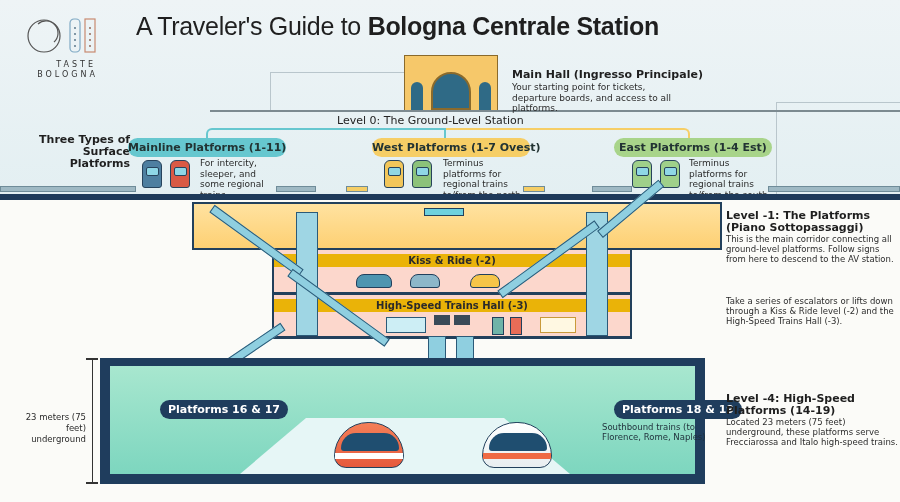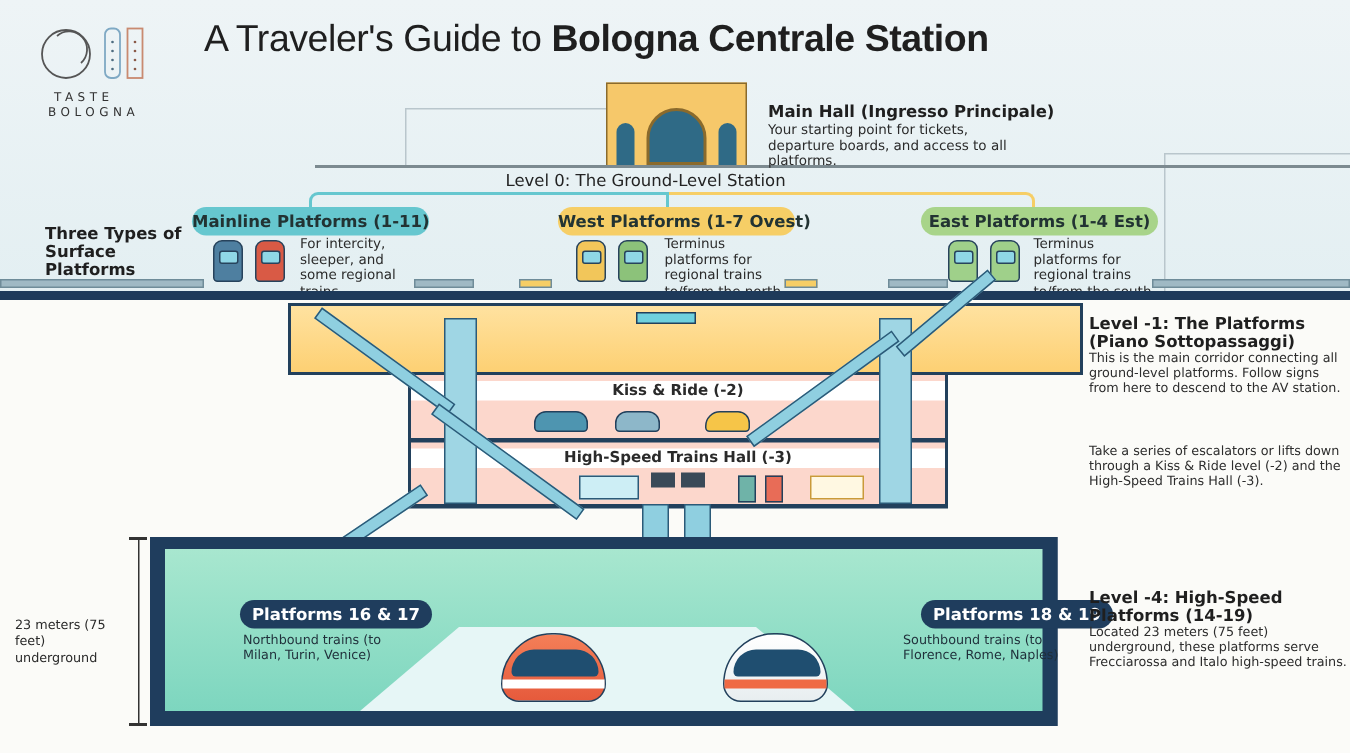--- a/index.html
+++ b/index.html
@@ -1,50 +1,50 @@
 <!DOCTYPE html>
 <html><head>
 <meta charset="utf-8">
 <style>
   *{box-sizing:border-box;margin:0;padding:0}
   body{width:900px;height:502px;overflow:hidden;background:#fbfbf8;font-family:"DejaVu Sans","Liberation Sans",sans-serif;color:#2a2a2a;position:relative}
   .abs{position:absolute}
   .sky{left:0;top:0;width:900px;height:200px;background:linear-gradient(#eef4f6,#e3eff2)}
   .title{left:136px;top:12px;font-size:25px;color:#1f1f1f;letter-spacing:-0.3px;white-space:nowrap;font-family:"Liberation Sans",sans-serif}
   .title b{font-weight:700}
-  .logo-txt{font-size:8px;letter-spacing:3px;color:#333;text-align:left;line-height:10px}
+  .logo-txt{font-size:8px;letter-spacing:3px;color:#333;text-align:right;line-height:10px}
   .ghost{border:1px solid #b9c6cc}
   .ground-line{left:210px;top:110px;width:690px;height:2px;background:#7c8a90}
   .lvl0{left:337px;top:114px;font-size:11px;font-weight:400;color:#232323;white-space:nowrap}
   .pill{border-radius:14px;font-size:11px;font-weight:700;text-align:center;line-height:19px;height:19px;white-space:nowrap;color:#233}
   .desc{font-size:9px;line-height:10.5px;color:#2b2b2b}
   .h-side{font-size:11px;font-weight:700;line-height:12px;color:#1f1f1f}
   .side-desc{font-size:8.5px;line-height:10px;color:#2d2d2d}
   .track{left:0;top:194px;width:900px;height:6px;background:#1e3a5a}
   .plat{height:6px;background:#9fb9c4;border:1px solid #6f8c99}
   .train{width:20px;height:28px;border-radius:6px 6px 3px 3px;border:1.5px solid #27435c}
   .train::after{content:"";position:absolute;left:3px;top:6px;width:11px;height:7px;background:#8fd7e6;border:1px solid #27435c;border-radius:2px}
   .underpass{left:192px;top:202px;width:530px;height:48px;background:linear-gradient(#ffe2a0,#fdd073);border:2px solid #22405c}
   .lvl2{left:272px;top:250px;width:360px;height:42px;background:#fcd7cc;border-left:2px solid #22405c;border-right:2px solid #22405c}
-  .band{height:13px;background:#ffffff;font-size:10px;font-weight:700;text-align:center;line-height:13px;color:#2a2a2a}
+  .band{height:13px;background:#eab308;font-size:10px;font-weight:700;text-align:center;line-height:13px;color:#2a2a2a}
   .lvl3{left:272px;top:292px;width:360px;height:44px;background:#fcd7cc;border-left:2px solid #22405c;border-right:2px solid #22405c;border-top:3px solid #22405c}
   .floor{height:3px;background:#22405c}
   .elev{width:22px;background:#9fd6e4;border:1.5px solid #2b5a78}
   .esc{height:9px;background:#8fcfe0;border:1.5px solid #2b5a78;transform-origin:left center}
   .hs{left:100px;top:358px;width:605px;height:126px;background:#1f3d5d;border:2px solid #1f3d5d}
   .hs-in{left:8px;top:6px;width:585px;height:108px;background:linear-gradient(#a8e7cf,#7dd6bf)}
   .hs-plat{background:#e6f6f6}
   .hs-pill{background:#1f3d5d;color:#fff;border-radius:12px;font-size:11px;font-weight:700;height:19px;line-height:19px;padding:0 8px;white-space:nowrap}
   .hs-desc{font-size:8.5px;line-height:10px;color:#1f2f3a}
   .hstrain{width:70px;height:46px;background:linear-gradient(#fff,#e8eef0);border:1.5px solid #22405c;border-radius:40px 40px 14px 14px}
   .hstrain .nose{position:absolute;left:6px;top:10px;width:58px;height:18px;border-radius:20px 20px 4px 4px;background:#1f4e70}
   .hstrain .stripe{position:absolute;left:0;top:30px;width:100%;height:6px;background:#ef6a44}
   .dim{border-left:1.5px solid #333}
   .dim-tick{height:1.5px;width:12px;background:#333}
-  .dim-txt{font-size:8.5px;line-height:11px;color:#2a2a2a}
+  .dim-txt{font-size:8.5px;line-height:11px;text-align:right;color:#2a2a2a}
 </style>
 </head>
 <body>
 
 <div class="abs sky"></div>
 
 <div class="abs" style="left:22px;top:16px;width:80px;height:62px">
   <svg class="abs" style="left:2px;top:0" width="76" height="42">
     <circle cx="20" cy="20" r="16" fill="none" stroke="#555" stroke-width="1.2"></circle>
     <path d="M14 8 A12 12 0 0 1 30 26" fill="none" stroke="#555" stroke-width="1.2"></path>
@@ -82,21 +82,21 @@
 <div class="abs" style="left:512px;top:68px;width:180px">
   <div style="font-size:11px;font-weight:700;color:#1f1f1f;white-space:nowrap">Main Hall (Ingresso Principale)</div>
   <div class="desc" style="margin-top:1px">Your starting point for tickets, departure boards, and access to all platforms.</div>
 </div>
 
 <div class="abs lvl0">Level 0: The Ground-Level Station</div>
 
 <div class="abs" style="left:206px;top:128px;width:240px;height:10px;border:2px solid #66c7cf;border-bottom:none;border-radius:6px 0 0 0"></div>
 <div class="abs" style="left:446px;top:128px;width:244px;height:10px;border:2px solid #f6ce66;border-bottom:none;border-left:none;border-radius:0 6px 0 0"></div>
 
-<div class="abs h-side" style="left:30px;top:150px;width:100px;text-align:left">Three Types of Surface Platforms</div>
+<div class="abs h-side" style="left:30px;top:134px;width:100px;text-align:right">Three Types of Surface Platforms</div>
 
 <div class="abs pill" style="left:128px;top:138px;width:158px;background:#66c7cf">Mainline Platforms (1-11)</div>
 <div class="abs pill" style="left:372px;top:138px;width:158px;background:#f6ce66">West Platforms (1-7 Ovest)</div>
 <div class="abs pill" style="left:614px;top:138px;width:158px;background:#a8d48a">East Platforms (1-4 Est)</div>
 
 <div class="abs desc" style="left:200px;top:158px;width:80px">For intercity, sleeper, and some regional trains</div>
 <div class="abs desc" style="left:443px;top:158px;width:80px">Terminus platforms for regional trains to/from the north</div>
 <div class="abs desc" style="left:689px;top:158px;width:80px">Terminus platforms for regional trains to/from the south</div>
 
 <div class="abs train" style="left:142px;top:160px;background:#4e7fa0"></div>
@@ -144,21 +144,20 @@
 <div class="abs esc" style="left:200px;top:378px;width:100px;transform:rotate(-34deg)"></div>
 <div class="abs esc" style="left:500px;top:290px;width:120px;transform:rotate(-36deg)"></div>
 <div class="abs esc" style="left:600px;top:230px;width:80px;transform:rotate(-40deg)"></div>
 <div class="abs" style="left:428px;top:336px;width:18px;height:98px;background:#8fcfe0;border:1.5px solid #2b5a78"></div>
 <div class="abs" style="left:456px;top:336px;width:18px;height:98px;background:#8fcfe0;border:1.5px solid #2b5a78"></div>
 
 <div class="abs hs">
   <div class="abs hs-in">
     <div class="abs hs-plat" style="left:130px;top:52px;width:330px;height:56px;clip-path:polygon(20% 0,80% 0,100% 100%,0 100%)"></div>
     <div class="abs hs-pill" style="left:50px;top:34px">Platforms 16 &amp; 17</div>
-    <div class="abs hs-desc" style="left:52px;top:56px;width:120px">Northbound trains (to Milan, Turin, Venice)</div>
     <div class="abs hs-pill" style="left:504px;top:34px">Platforms 18 &amp; 19</div>
     <div class="abs hs-desc" style="left:492px;top:56px;width:120px">Southbound trains (to Florence, Rome, Naples)</div>
     <div class="abs hstrain" style="left:224px;top:56px;background:linear-gradient(#f47f58,#e65a3c)">
         <div class="nose"></div>
         <div class="stripe" style="background:#fff"></div>
       </div>
     <div class="abs hstrain" style="left:372px;top:56px">
         <div class="nose"></div>
         <div class="stripe"></div>
       </div>

